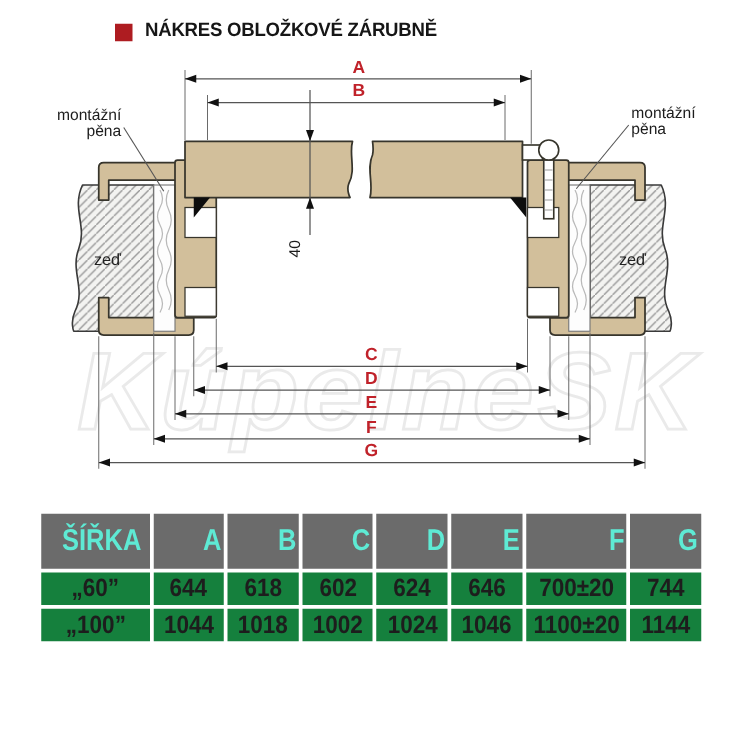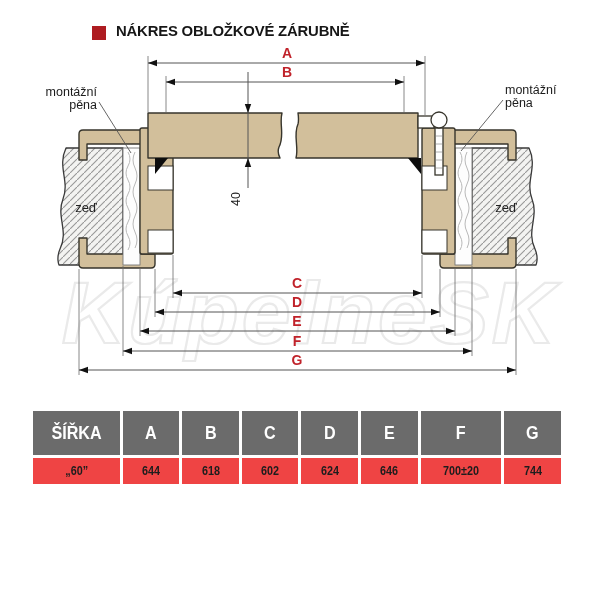--- a/index.html
+++ b/index.html
@@ -1,17 +1,17 @@
 <!DOCTYPE html>
 <html><head>
 <meta charset="utf-8">
 <style>
   html,body{margin:0;padding:0;background:#fff;}
   body{width:600px;height:600px;font-family:"Liberation Sans",sans-serif;overflow:hidden;}
-  .titlebar{height:40px;display:flex;align-items:flex-end;padding:9px 0 0 92px;box-sizing:border-box;}
+  .titlebar{height:40px;display:flex;align-items:center;padding:9px 0 0 92px;box-sizing:border-box;}
   .title-bullet{width:14px;height:14px;background:#ae1c21;display:inline-block;margin-right:10px;margin-top:2px;flex:0 0 auto;}
   .title-text{font-size:15.5px;font-weight:bold;color:#161616;letter-spacing:-0.2px;display:inline-block;transform:scaleX(.96);transform-origin:left;}
   svg{display:block;}
   svg text{font-family:"Liberation Sans",sans-serif;}
   .dimletter{font-size:14px;font-weight:bold;fill:#c0222a;text-anchor:middle;}
   .lbl{font-size:12.5px;fill:#1c1c1c;}
   .walltxt{font-size:13px;fill:#222;}
   .wm{font-size:88px;font-weight:bold;font-style:italic;fill:none;stroke:#eaeaea;stroke-width:2.2;text-anchor:middle;letter-spacing:3px;}
   .dim{stroke:#555;stroke-width:1;fill:none;}
   .ext{stroke:#6a6a6a;stroke-width:0.8;fill:none;}
@@ -19,23 +19,23 @@
   .tan{fill:#d2bf9b;stroke:#37352c;stroke-width:1.4;stroke-linejoin:round;}
   .notch{fill:#fff;stroke:#37352c;stroke-width:1;}
   .foam{fill:#fdfdfd;stroke:#777;stroke-width:0.9;}
   .squig{stroke:#b9b9b9;stroke-width:1;fill:none;}
   .wall{fill:url(#hatch);stroke:#3a3a3a;stroke-width:1.3;stroke-linejoin:round;}
   .metal{fill:#fff;stroke:#37352c;stroke-width:1.3;}
   .seal{fill:#0d0d0d;stroke:none;}
   .leader{stroke:#555;stroke-width:0.9;fill:none;}
 
   table.dims{border-collapse:separate;border-spacing:3px;margin:2px 0 0 30px;table-layout:fixed;width:534px;}
-  table.dims th{background:#6b6b6b;color:#ffffff;height:42px;font-size:19px;font-weight:bold;text-align:center;}
+  table.dims th{background:#6b6b6b;color:#5eead4;height:42px;font-size:24px;font-weight:bold;text-align:right;}
   table.dims th .hdr-in{display:inline-block;transform:scaleX(.85);}
-  table.dims td{background:#ef4444;color:#1d1d1d;height:24px;font-size:12px;font-weight:bold;text-align:center;}
+  table.dims td{background:#15803d;color:#1d1d1d;height:24px;font-size:20px;font-weight:bold;text-align:center;}
   table.dims td .cell-in{display:inline-block;transform:scaleX(.9);}
   col.c-w{width:86px;} col.c-n{width:56px;} col.c-f{width:80px;}
 </style>
 </head>
 <body>
 
 <div class="titlebar">
   <span class="title-bullet"></span>
   <span class="title-text">NÁKRES OBLOŽKOVÉ ZÁRUBNĚ</span>
 </div>
@@ -187,14 +187,24 @@
     <tr>
       <td><span class="cell-in">„60”</span></td>
       <td><span class="cell-in">644</span></td>
       <td><span class="cell-in">618</span></td>
       <td><span class="cell-in">602</span></td>
       <td><span class="cell-in">624</span></td>
       <td><span class="cell-in">646</span></td>
       <td><span class="cell-in">700±20</span></td>
       <td><span class="cell-in">744</span></td>
     </tr>
+    <tr>
+      <td><span class="cell-in">„100”</span></td>
+      <td><span class="cell-in">1044</span></td>
+      <td><span class="cell-in">1018</span></td>
+      <td><span class="cell-in">1002</span></td>
+      <td><span class="cell-in">1024</span></td>
+      <td><span class="cell-in">1046</span></td>
+      <td><span class="cell-in">1100±20</span></td>
+      <td><span class="cell-in">1144</span></td>
+    </tr>
   </tbody>
 </table>
 
 </body></html>

